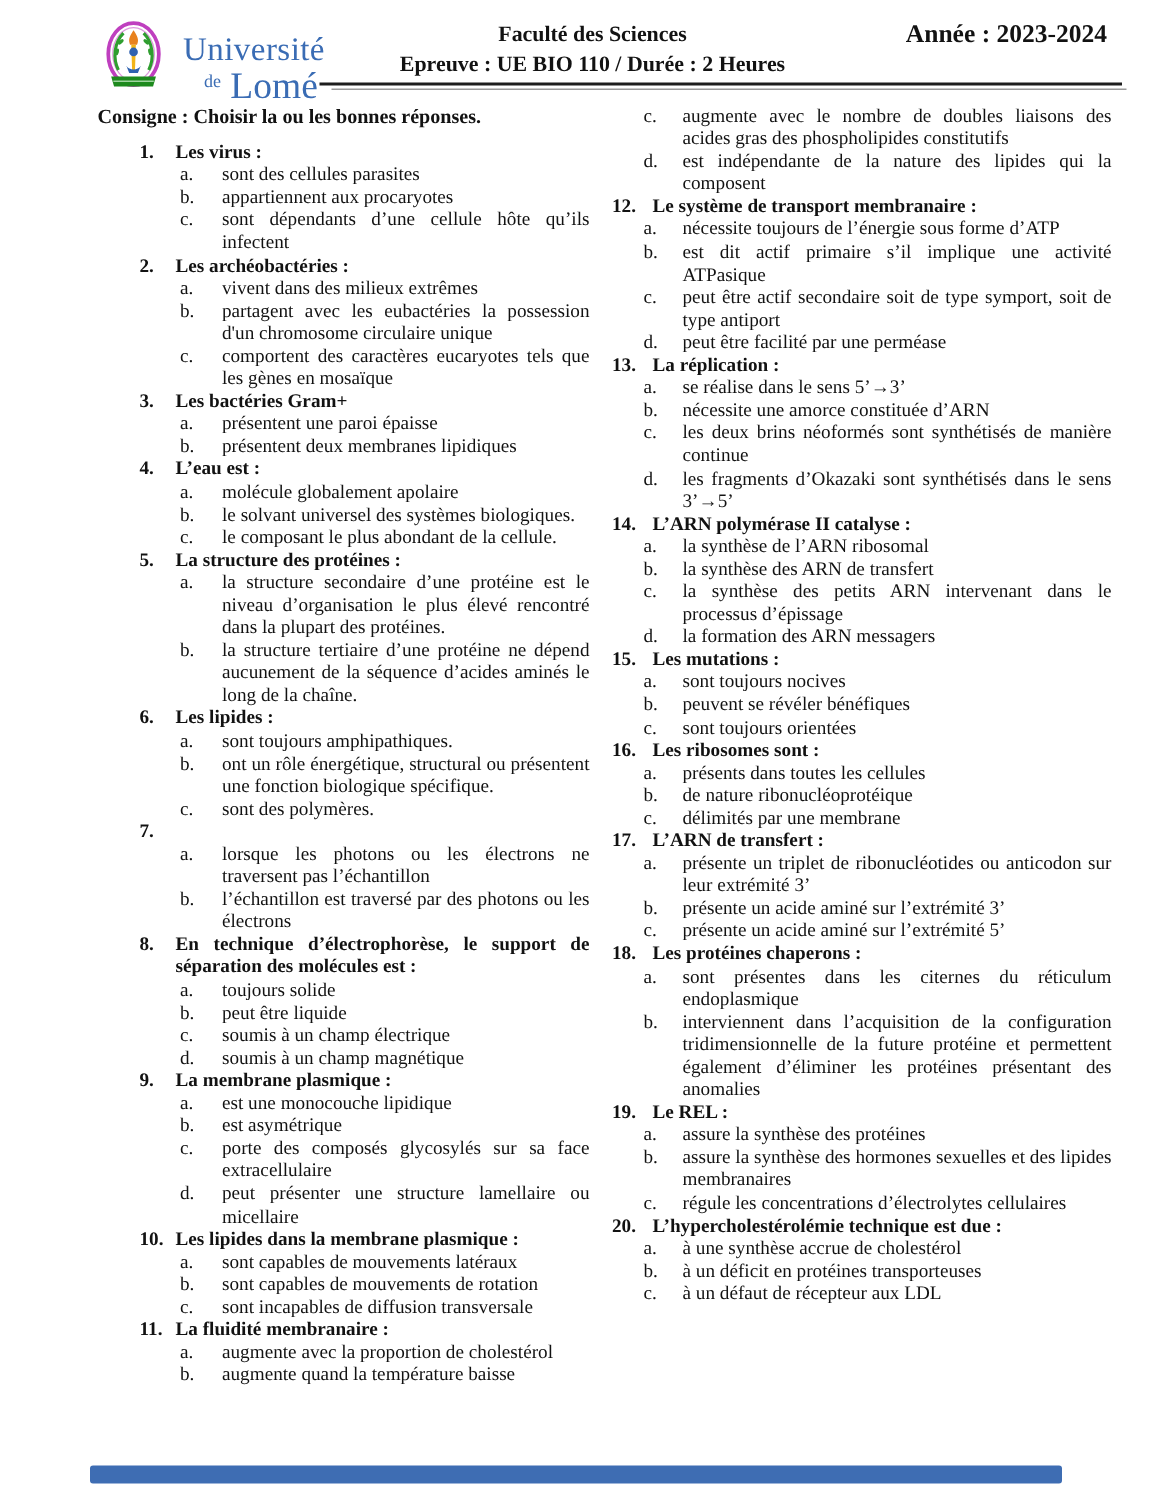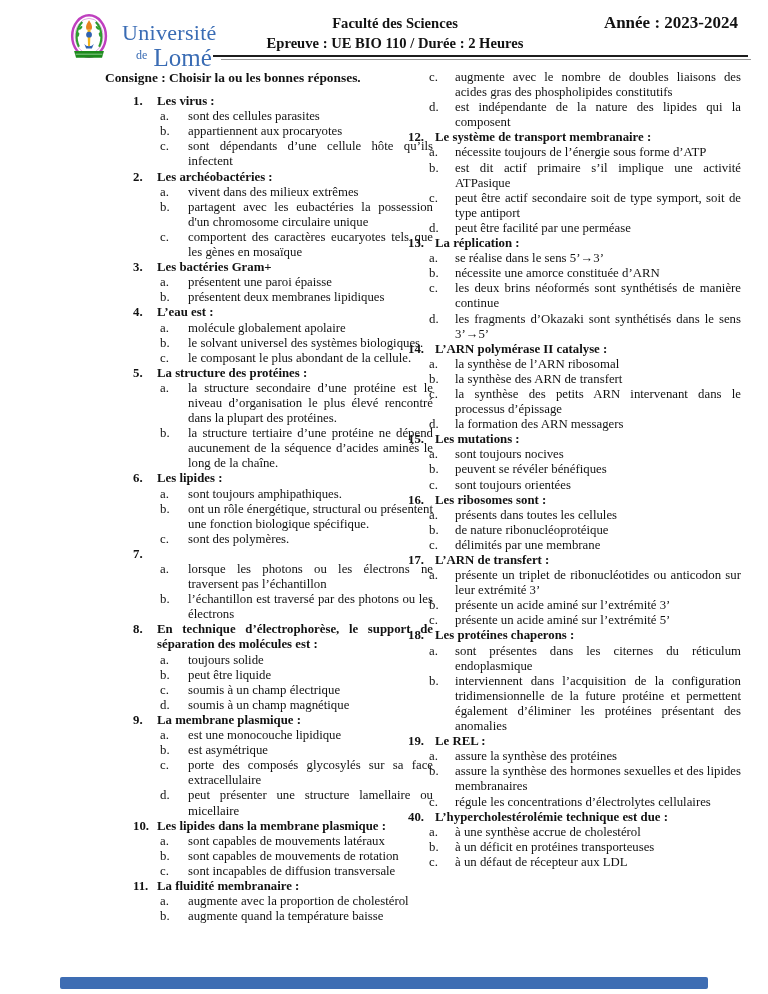--- a/index.html
+++ b/index.html
@@ -18,21 +18,21 @@
   .hcenter{
     position:absolute;left:0;right:0;top:13px;text-align:center;
     font-weight:bold;font-size:14.6px;line-height:20px;pointer-events:none;padding-left:22px;
   }
   .hyear{position:absolute;right:30px;top:13px;font-weight:bold;font-size:17px;}
   .hrule{position:absolute;left:213px;top:55px;width:535px;height:2.4px;background:#1d1d1d;}
   .hrule::after{content:"";position:absolute;left:8px;top:4px;width:99%;height:1px;background:#9a9a9a;}
   
   .columns{position:absolute;top:70px;left:0;right:0;}
   .col{position:absolute;top:0;font-size:12.8px;line-height:15.1px;text-align:justify;}
-  .col-left{left:65px;width:328px;margin-left:40px;}
+  .col-left{left:65px;width:328px;}
   .col-right{left:407px;width:334px;}
   .consigne{font-weight:bold;margin:0 0 9px 0;font-size:13.4px;}
   .q{display:flex;font-weight:bold;}
   .qnum{flex:none;}
   .qtitle{flex:1 1 auto;}
   .opt{display:flex;font-weight:normal;}
   .oletter{flex:none;}
   .otext{flex:1 1 auto;}
   .col-left .qnum{margin-left:28px;width:24px;}
   .col-left .oletter{margin-left:55px;width:28px;}
@@ -394,21 +394,21 @@
           </div>
           <div class="opt">
             <span class="oletter">b.</span>
             <span class="otext">assure la synthèse des hormones sexuelles et des lipides membranaires</span>
           </div>
           <div class="opt">
             <span class="oletter">c.</span>
             <span class="otext">régule les concentrations d’électrolytes cellulaires</span>
           </div>
           <div class="q">
-            <span class="qnum">40.</span>
+            <span class="qnum">20.</span>
             <span class="qtitle">L’hypercholestérolémie technique est due :</span>
           </div>
           <div class="opt">
             <span class="oletter">a.</span>
             <span class="otext">à une synthèse accrue de cholestérol</span>
           </div>
           <div class="opt">
             <span class="oletter">b.</span>
             <span class="otext">à un déficit en protéines transporteuses</span>
           </div>

